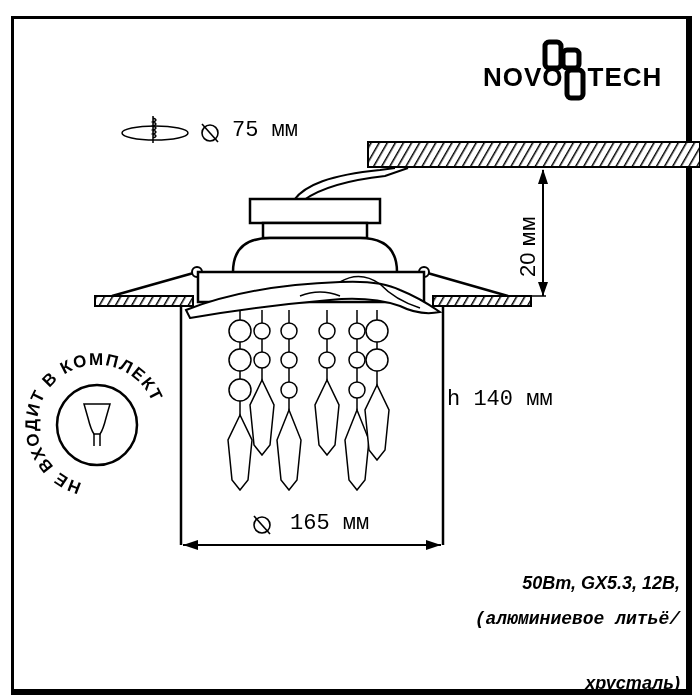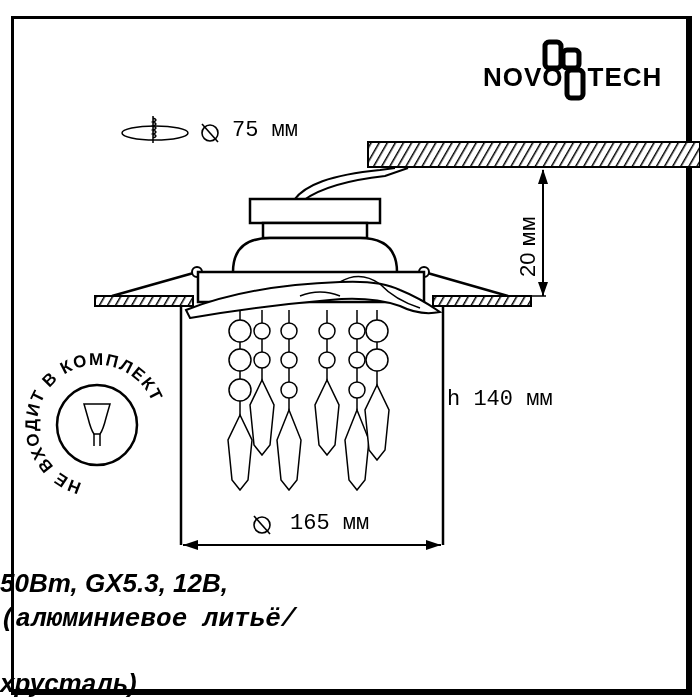--- a/index.html
+++ b/index.html
@@ -5,21 +5,21 @@
   html, body { margin:0; padding:0; background:#ffffff; }
   body { width:700px; height:700px; position:relative; overflow:hidden; font-family:"Liberation Sans", sans-serif; }
   .frame { position:absolute; left:11px; top:16px; width:672px; height:670px; border:3px solid #000; border-right-width:6px; border-bottom-width:6px; box-sizing:content-box; }
   svg.drawing { position:absolute; left:0; top:0; width:700px; height:700px; }
   .label { position:absolute; color:#000; white-space:nowrap; }
   .dim { font-size:22px; font-family:Liberation Mono, monospace; }
   .cutout { left:232px; top:118px; }
   .height-label { left:447px; top:387px; }
   .diam-label { left:250px; top:511px;margin-left:40px; }
   .vert-label { left:515px; top:195px; transform-origin:left top; transform:rotate(-90deg) translate(-82px,0); font-size:22px; }
-  .spec { position:absolute; left:0; width:680px; text-align:left; font-weight:bold; font-style:italic; font-size:26px; line-height:30px; font-family:"Liberation Sans", sans-serif; }
+  .spec { position:absolute; left:0; width:680px; text-align:right; font-weight:bold; font-style:italic; font-size:18px; line-height:30px; font-family:"Liberation Sans", sans-serif; }
   .spec1 { top:568px; }
   .spec2 { top:604px;font-family:Liberation Mono, monospace; }
   .spec3 { top:668px; }
   .logo-text { position:absolute; left:483px; top:62px; font-size:26px; font-weight:bold; letter-spacing:1px; font-family:Liberation Sans, sans-serif; }
 </style>
 </head>
 <body>
 
 <div class="frame"></div>
 

